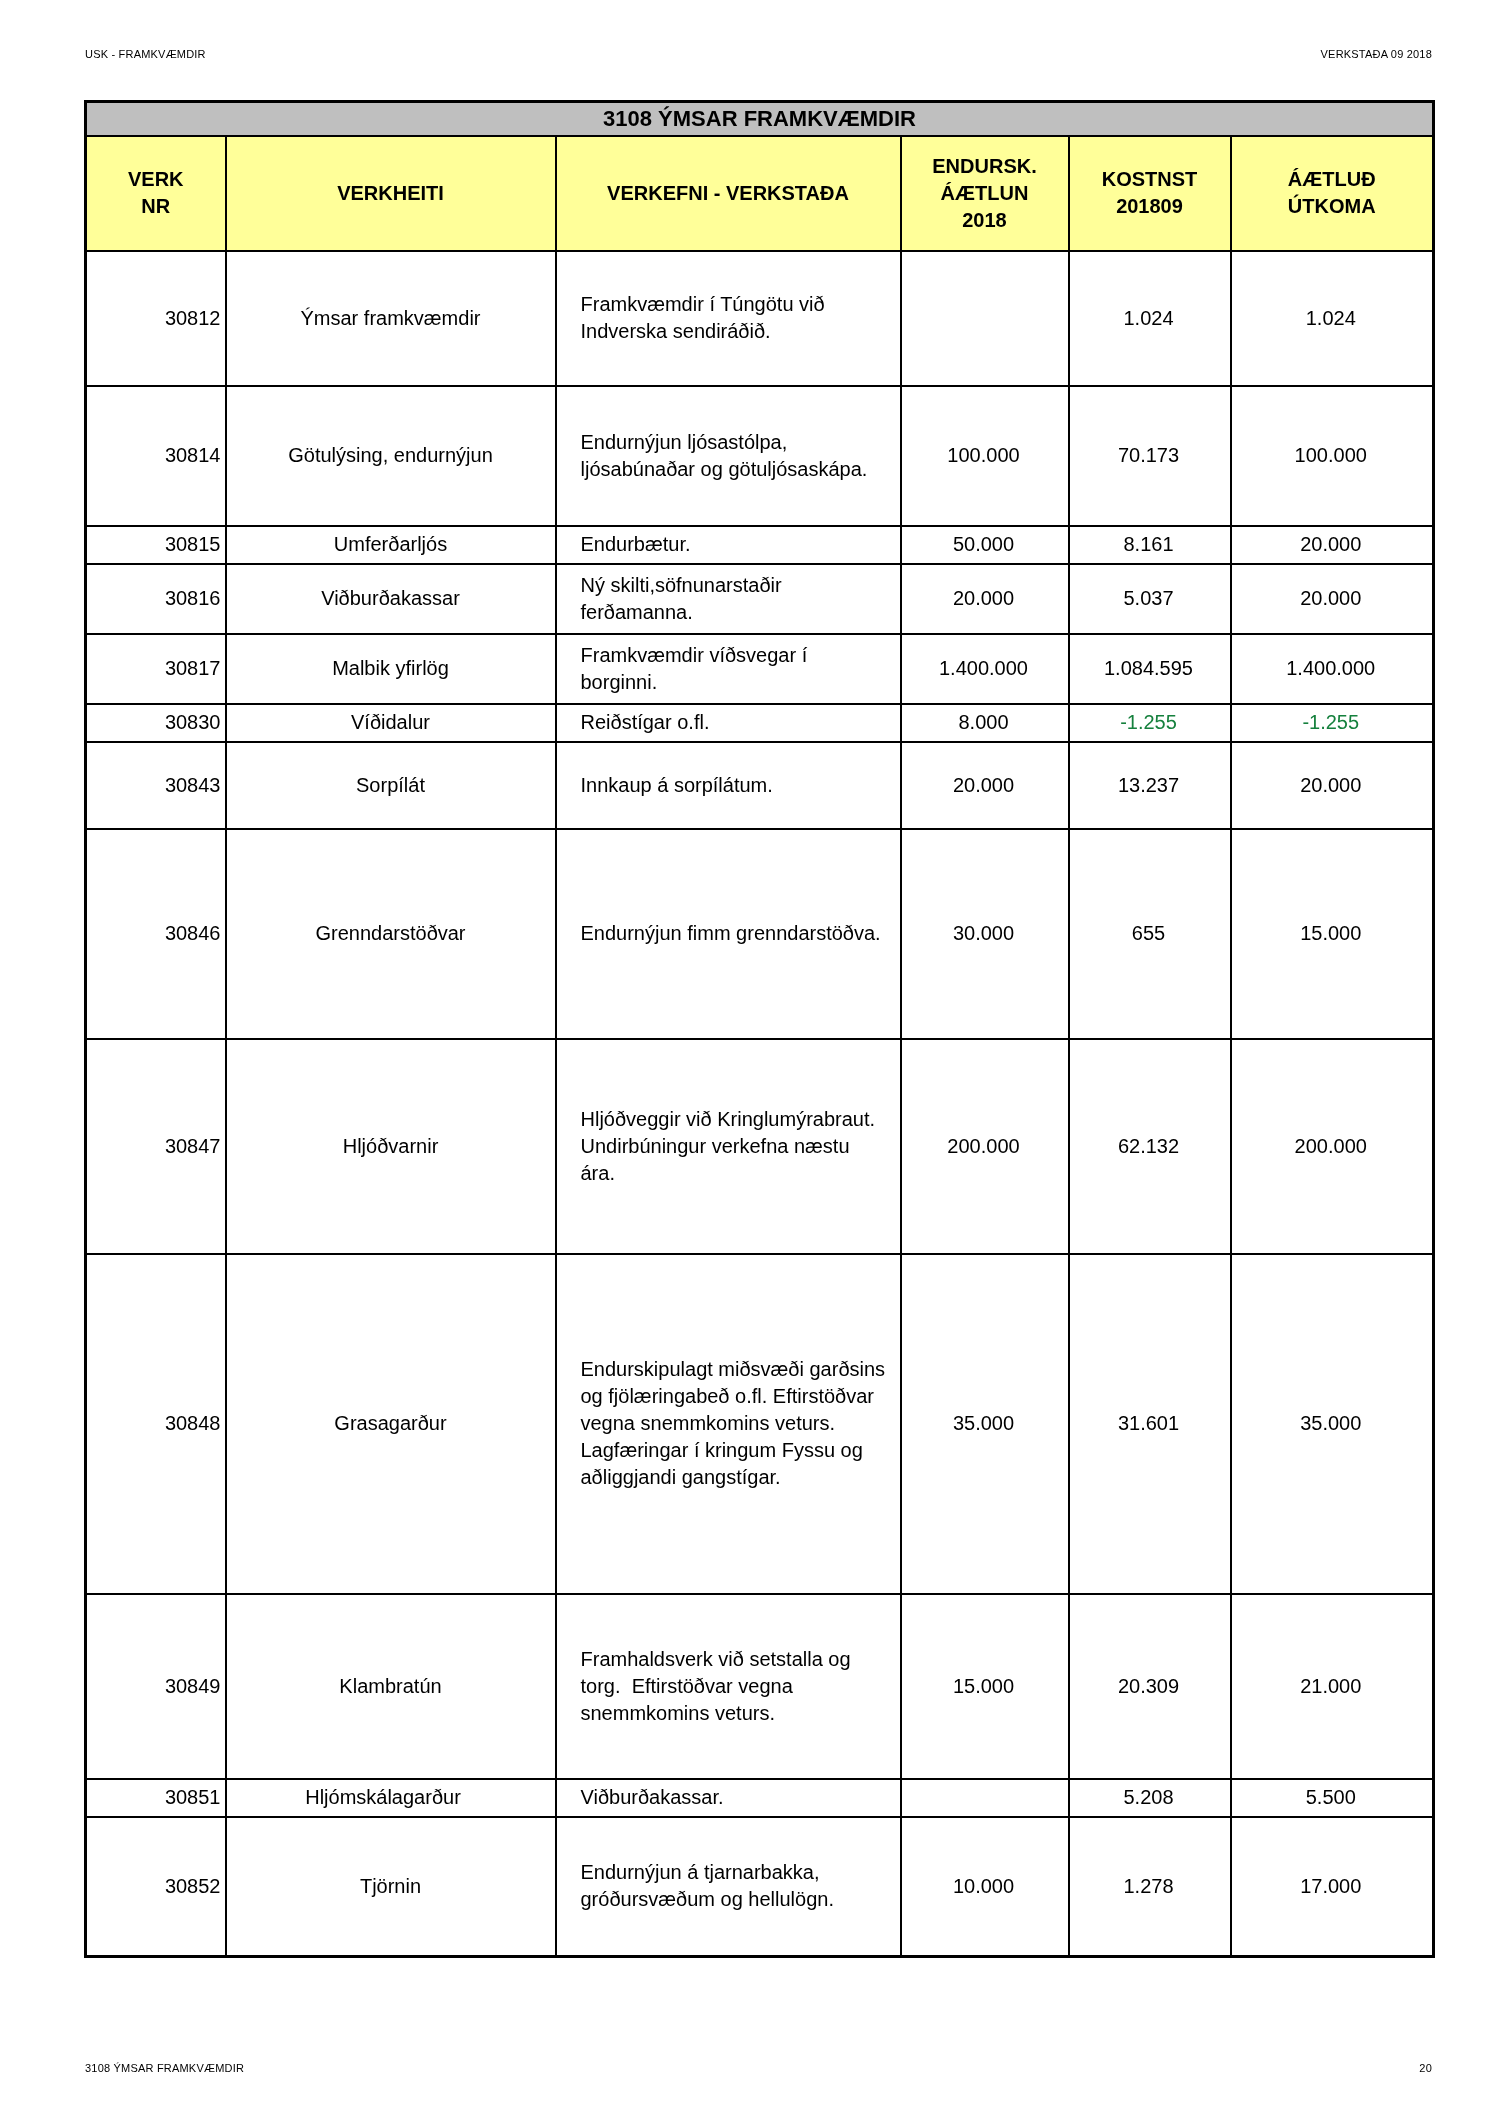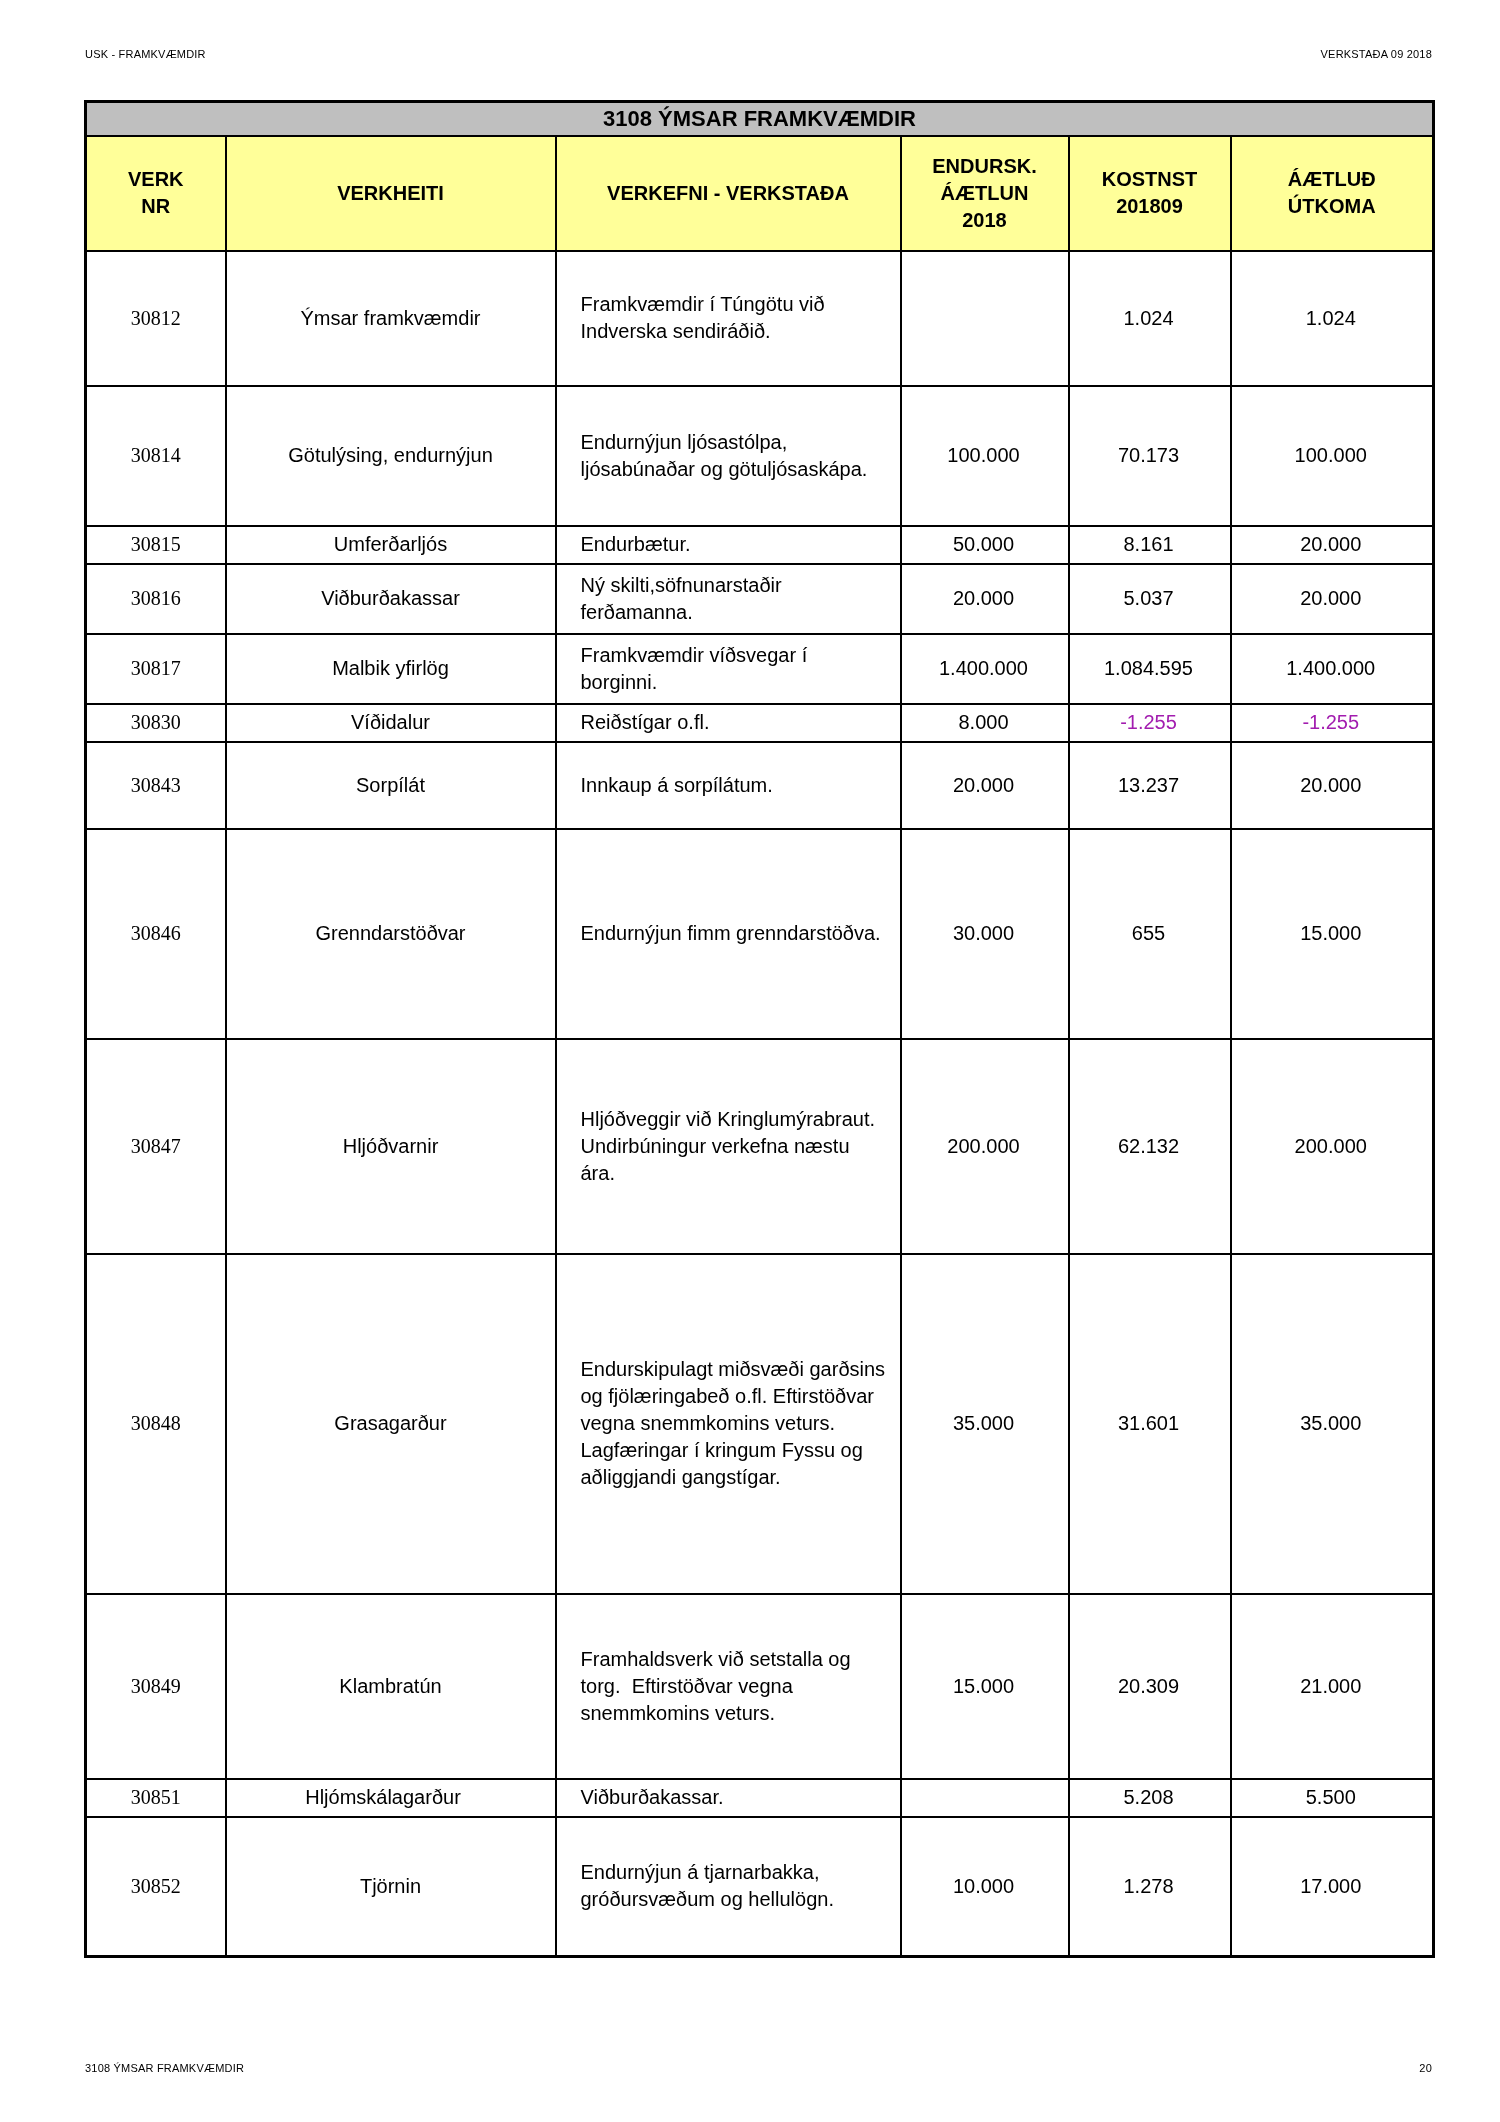--- a/index.html
+++ b/index.html
@@ -51,26 +51,26 @@
     padding: 0;
   }
   .head-row th {
     background: #FFFF99;
     font-weight: bold;
     text-align: center;
     white-space: pre-line;
     height: 115px;
     font-size: 20px;
   }
-  td.nr { text-align: center; font-family: Liberation Serif, serif; }
+  td.nr { text-align: right; }
   td.heiti { text-align: center; padding-left: 20px; padding-right: 20px; }
   td.heiti.flush { padding-left: 5px; border-radius: 12px; }
   td.verkefni { text-align: left; padding-left: 24px; padding-right: 14px; white-space: pre-wrap; }
   td.num { text-align: center; padding-right: 6px; }
-  td.neg { color: #a21caf; }
+  td.neg { color: #15803d; }
 </style>
 </head>
 <body>
 
 <div class="page">
 
   <div class="meta page-header">
     <span>USK - FRAMKVÆMDIR</span>
     <span>VERKSTAÐA 09 2018</span>
   </div>

